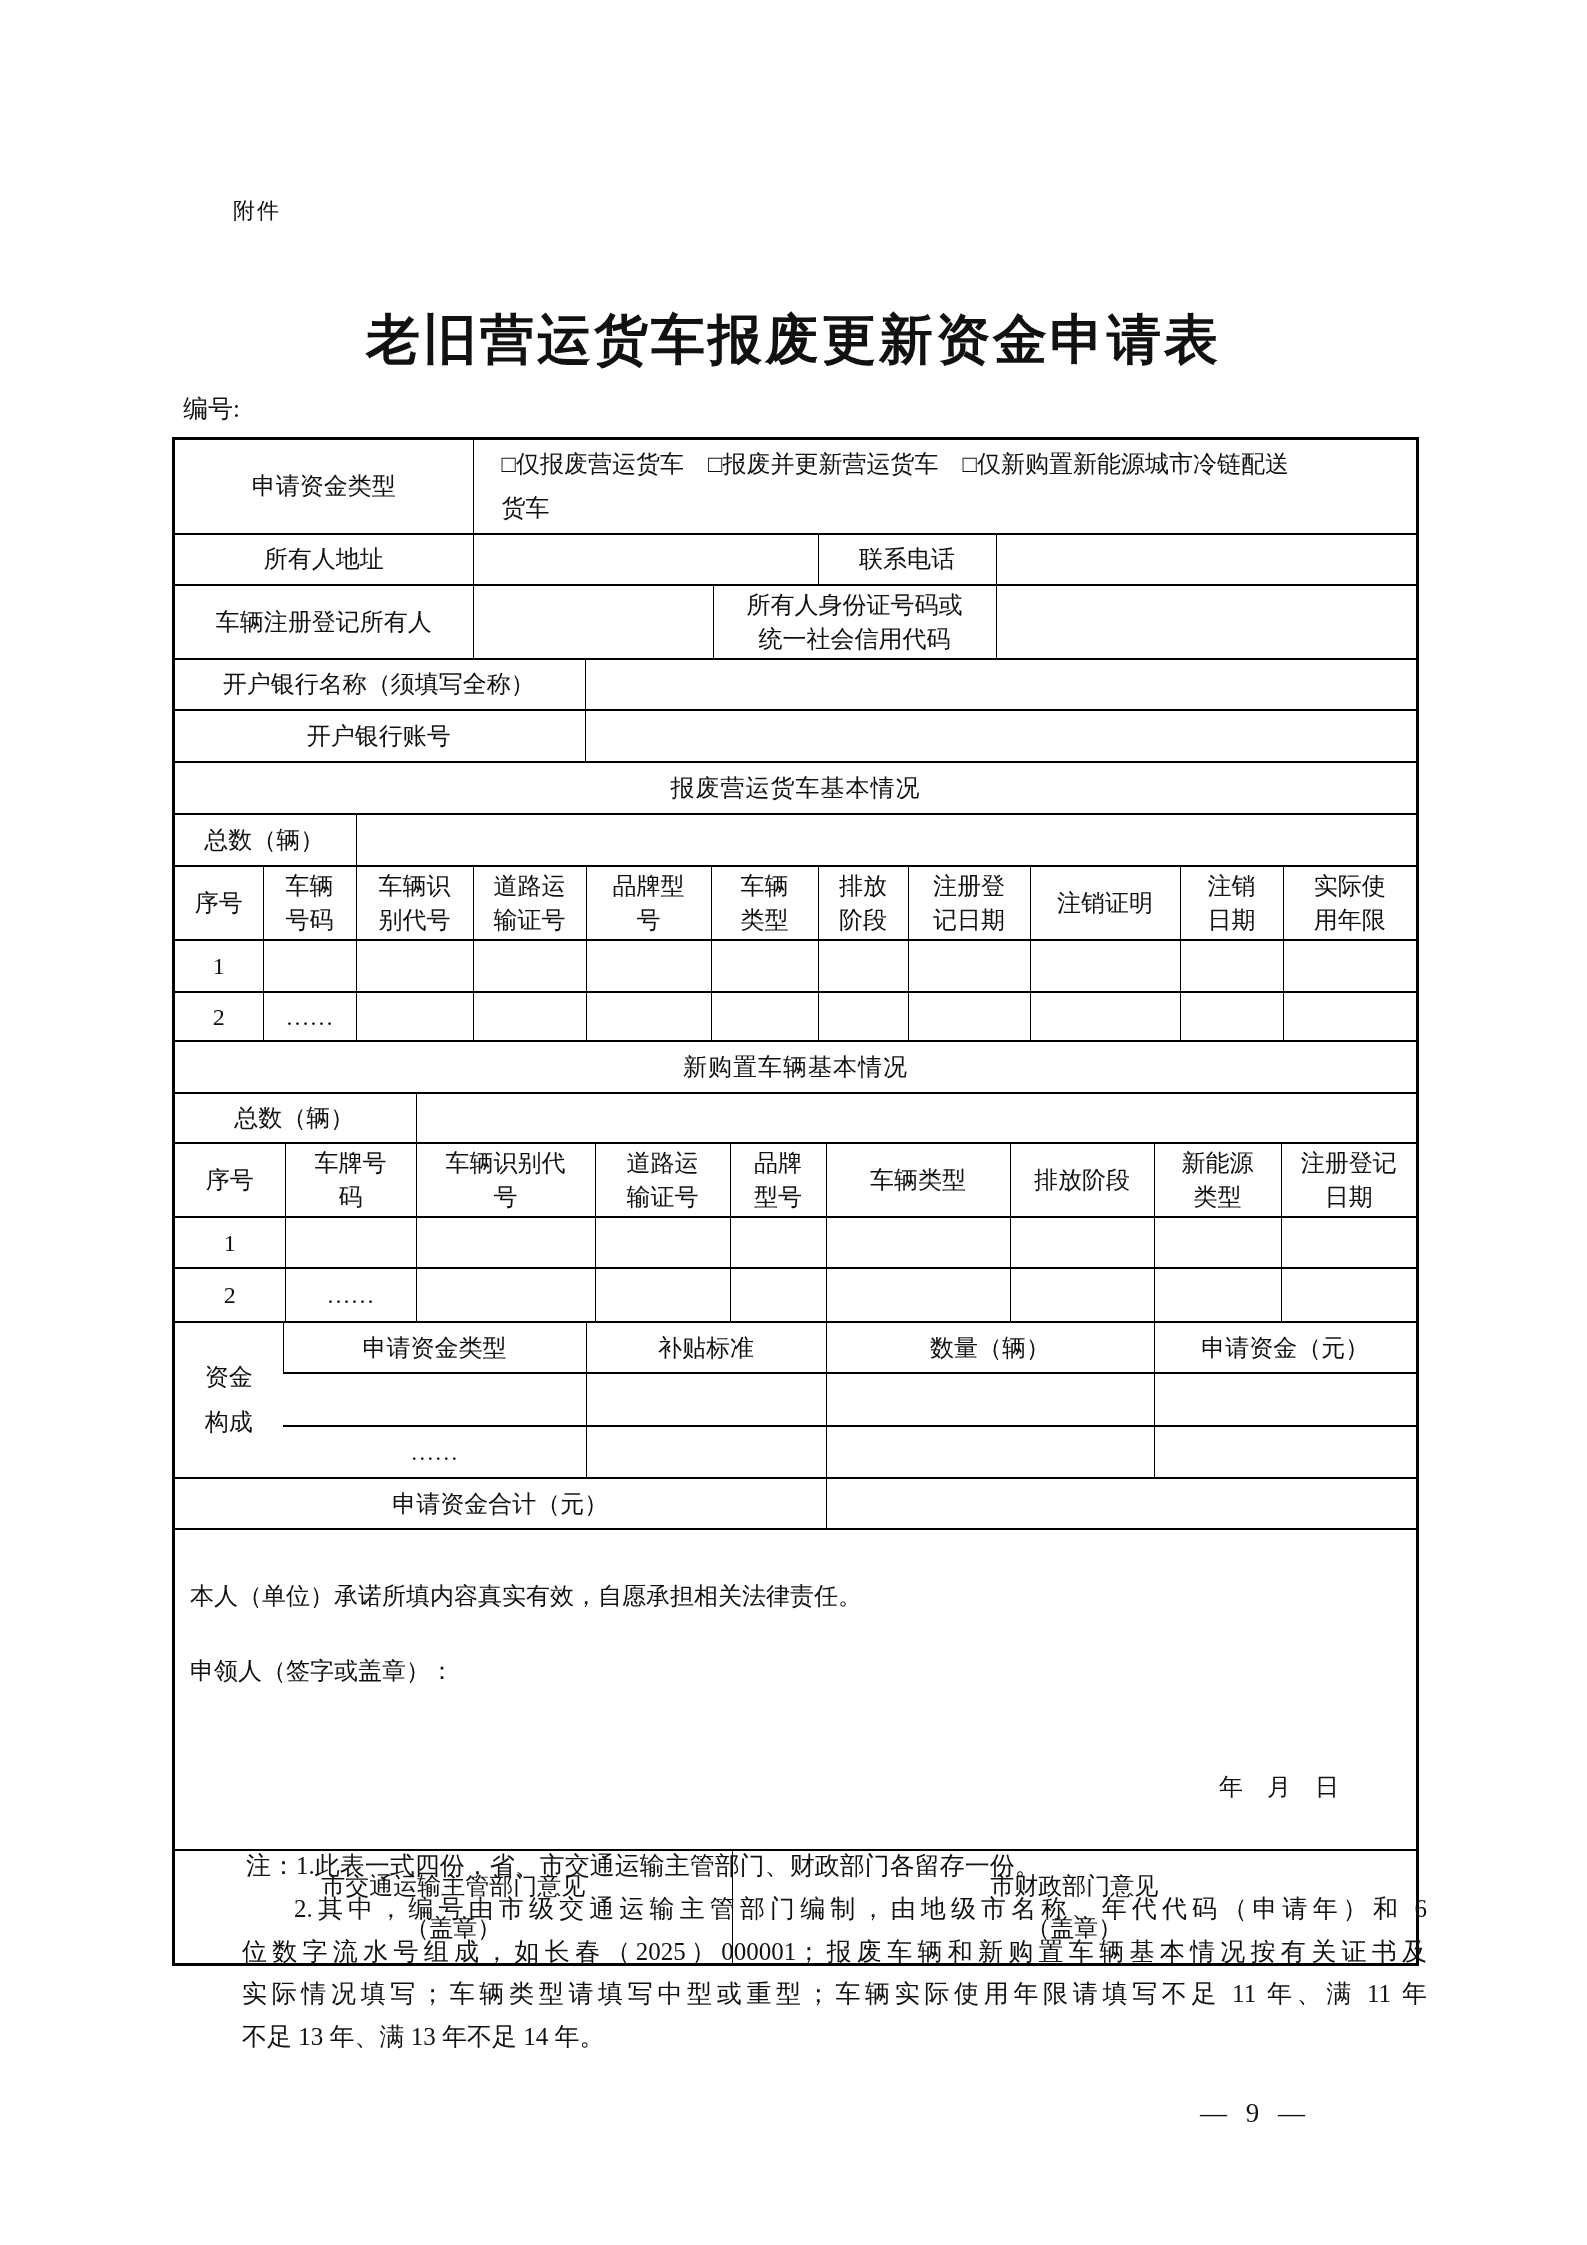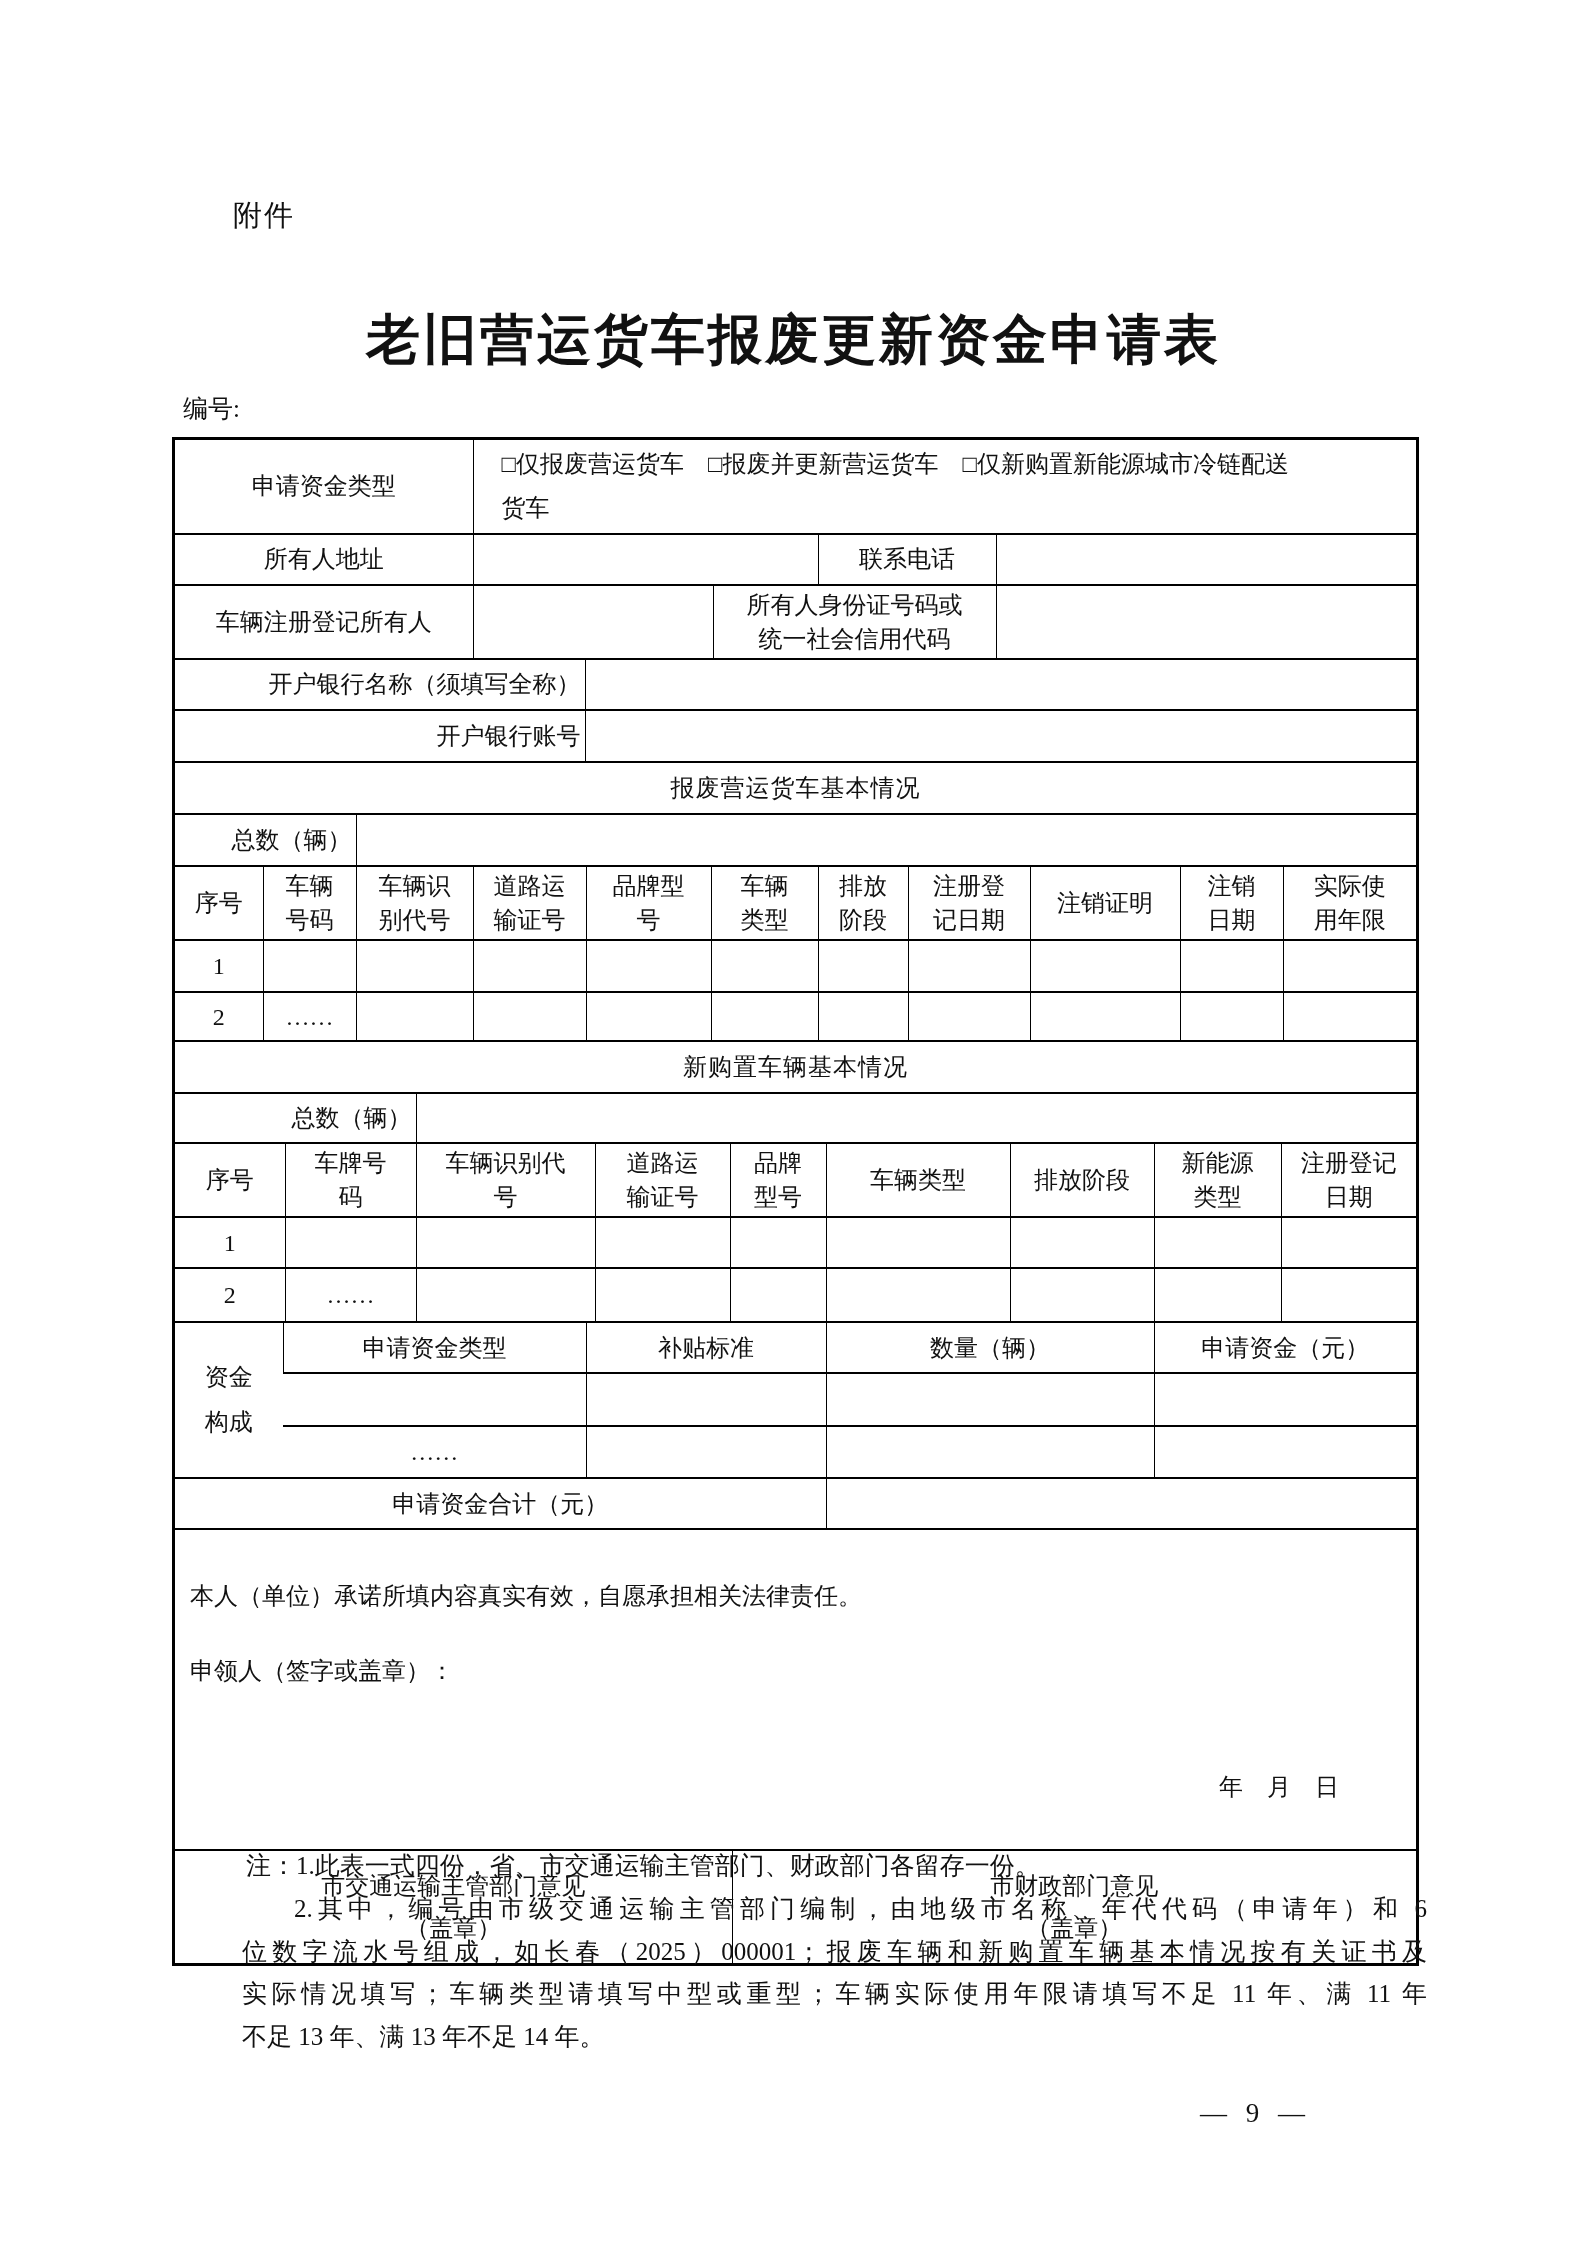--- a/index.html
+++ b/index.html
@@ -1,32 +1,32 @@
 <!DOCTYPE html>
 <html><head>
 <meta charset="utf-8">
 <style>
   html,body{margin:0;padding:0;background:#ffffff;}
   body{width:1587px;height:2245px;position:relative;
        font-family:"Liberation Serif","DejaVu Serif",serif;color:#111;}
   .page{position:absolute;left:0;top:0;width:1587px;height:2245px;background:#fff;}
 
-  .attachment{position:absolute;left:233px;top:196px;font-size:29px;letter-spacing:2px;}
+  .attachment{position:absolute;left:233px;top:196px;font-size:22px;letter-spacing:2px;}
   .doc-title{position:absolute;left:0;top:304px;width:100%;text-align:center;
              font-size:54px;font-weight:bold;letter-spacing:3px;}
   .form-no{position:absolute;left:183px;top:392px;font-size:25px;}
 
   .tbl-wrap{position:absolute;left:172px;top:437px;width:1241px;border:3px solid #000;}
   table.ft{border-collapse:collapse;table-layout:fixed;width:1241px;}
   td{border-left:1.5px solid #000;border-top:2.4px solid #000;
      font-size:24px;text-align:center;vertical-align:middle;
      padding:2px 4px;white-space:pre-line;line-height:1.42;overflow:hidden;}
   td:first-child{border-left:none;}
   #t1 tr:first-child td{border-top:none;}
-  td.left{text-align:right;padding-left:2px;}
+  td.left{text-align:center;padding-left:2px;}
   td.opts{text-align:left;padding-left:28px;line-height:1.85;}
   td.band{letter-spacing:1px;}
   td.decl{vertical-align:top;text-align:left;padding:12px 15px 8px 15px;}
   .decl-line{line-height:1.7;}
   .decl-date{text-align:right;padding-right:62px;margin-top:42px;line-height:1.6;}
   td.stamp{line-height:1.75;}
   td.grp{line-height:1.9;}
 
   .notes{position:absolute;left:242px;top:1845px;width:1185px;font-size:25px;}
   .note-line{line-height:1.71;}

